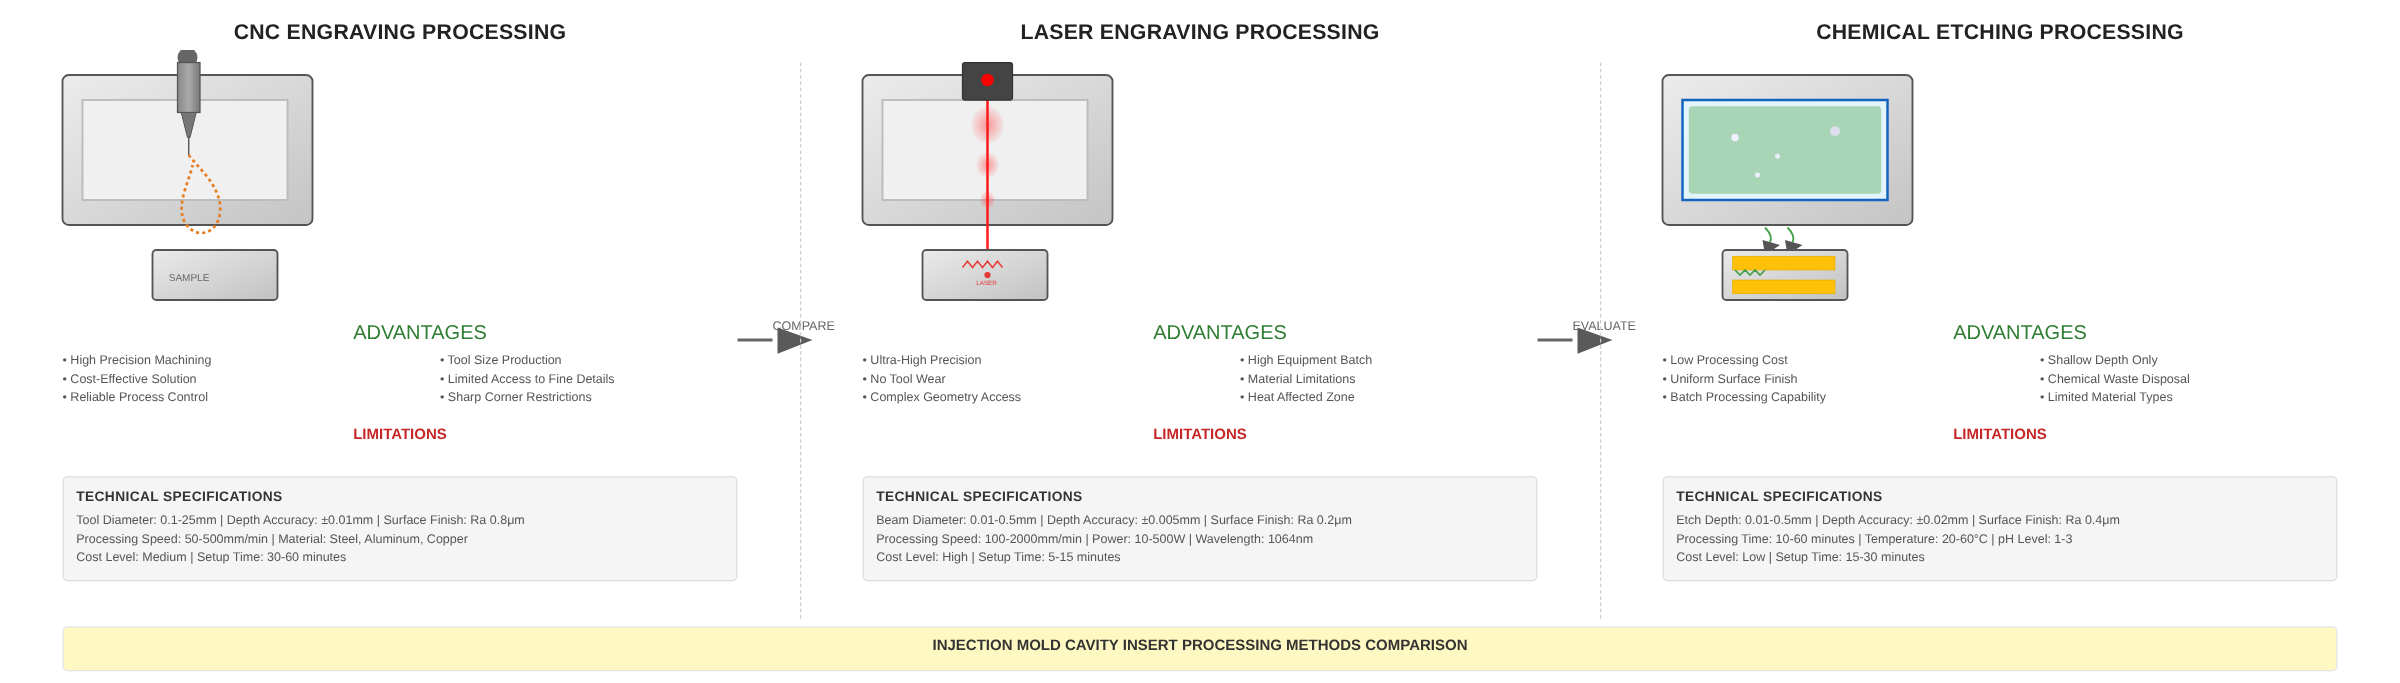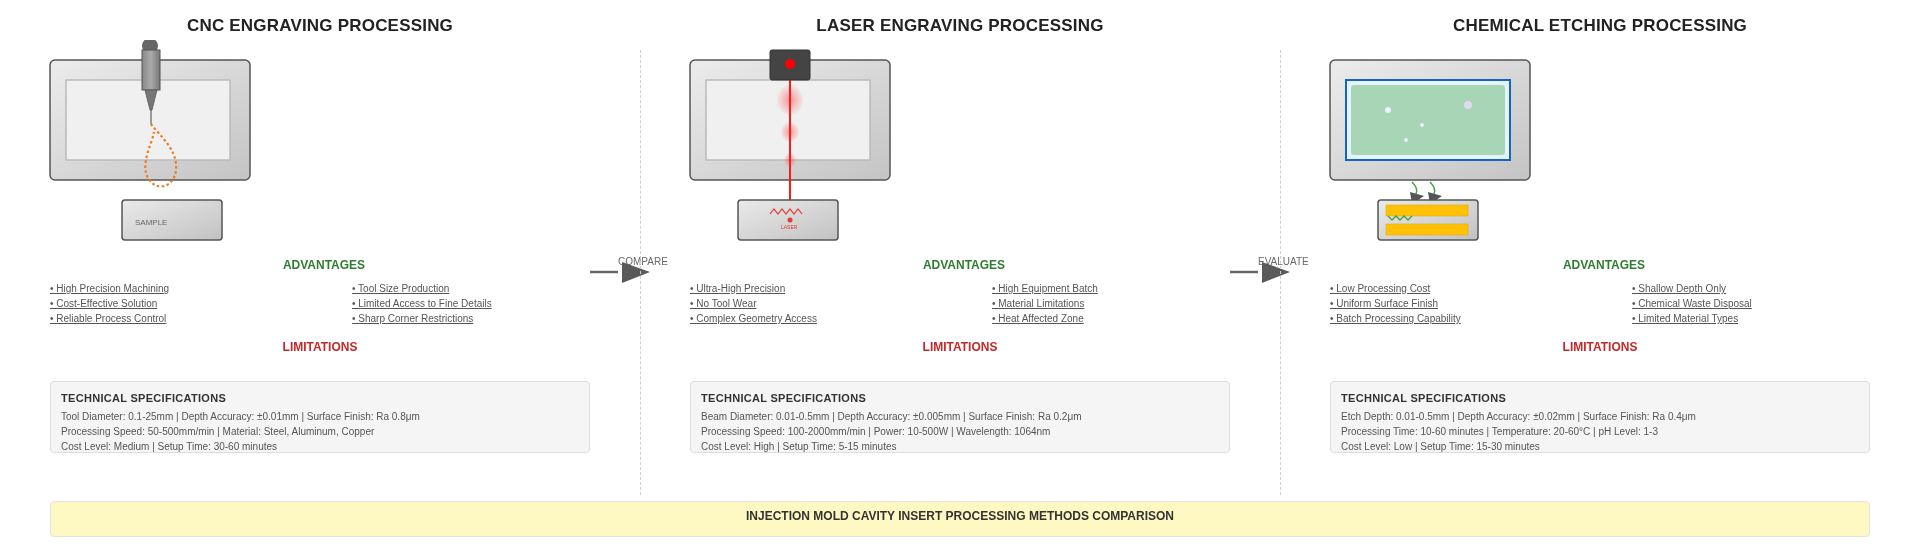--- a/index.html
+++ b/index.html
@@ -4,29 +4,29 @@
 <style>
   * { box-sizing: border-box; margin: 0; padding: 0; }
   html, body { width: 1920px; height: 546px; background: #ffffff; overflow: hidden; }
   body { position: relative; font-family: "Liberation Sans", sans-serif; color: #333; }
 
   .panel { position: absolute; top: 0; width: 640px; height: 490px; }
   .panel-title { position: absolute; top: 16px; left: 0; width: 640px; text-align: center;
     font-size: 17px; font-weight: bold; color: #222; letter-spacing: 0.2px; }
   .illus { position: absolute; left: 48px; top: 40px; width: 220px; height: 210px; }
 
-  .adv-head { position: absolute; top: 258px; left: 4px; width: 640px; text-align: center;
-    font-size: 12px; font-weight: bold; color: #2e7d32; }
+  .adv-head { position: absolute; top: 258px; left: 16px; width: 640px; text-align: center;
+    font-size: 16px; font-weight: normal; color: #2e7d32; }
   .lim-head { position: absolute; top: 340px; left: 0; width: 640px; text-align: center;
     font-size: 12px; font-weight: bold; color: #c62828; }
-  .list { position: absolute; top: 281px; font-size: 10px; color: #555; line-height: 15px; text-decoration: underline; }
+  .list { position: absolute; top: 281px; font-size: 10px; color: #555; line-height: 15px; }
   .list-left { left: 50px; }
   .list-right { left: 352px; }
 
-  .spec { position: absolute; top: 381px; left: 50px; width: 540px; height: 72px;
+  .spec { position: absolute; top: 381px; left: 50px; width: 540px; height: 84px;
     background: #f5f5f5; border: 1px solid #ddd; border-radius: 4px; padding: 10px 10px; }
   .spec-title { font-size: 11px; font-weight: bold; color: #333; letter-spacing: 0.3px; margin-bottom: 5px; }
   .spec-line { font-size: 10px; color: #555; line-height: 15px; }
 
   .sep { position: absolute; top: 50px; height: 445px; width: 0; border-left: 1px dashed #cfcfcf; }
 
   .flow { position: absolute; top: 255px; width: 70px; height: 40px; }
   .flow-label { position: absolute; top: 1px; left: 6px; font-size: 10px; color: #666; margin-left: 24px; }
 
   .footer { position: absolute; left: 50px; top: 501px; width: 1820px; height: 36px;

